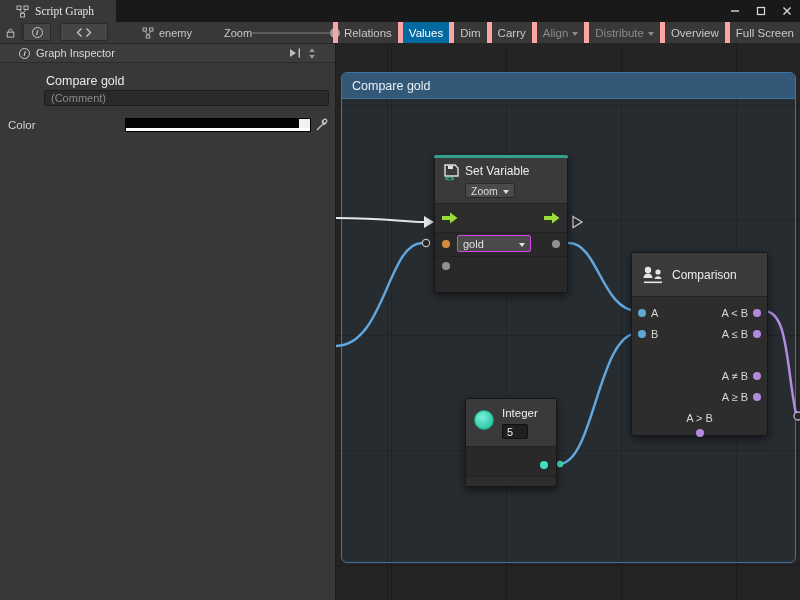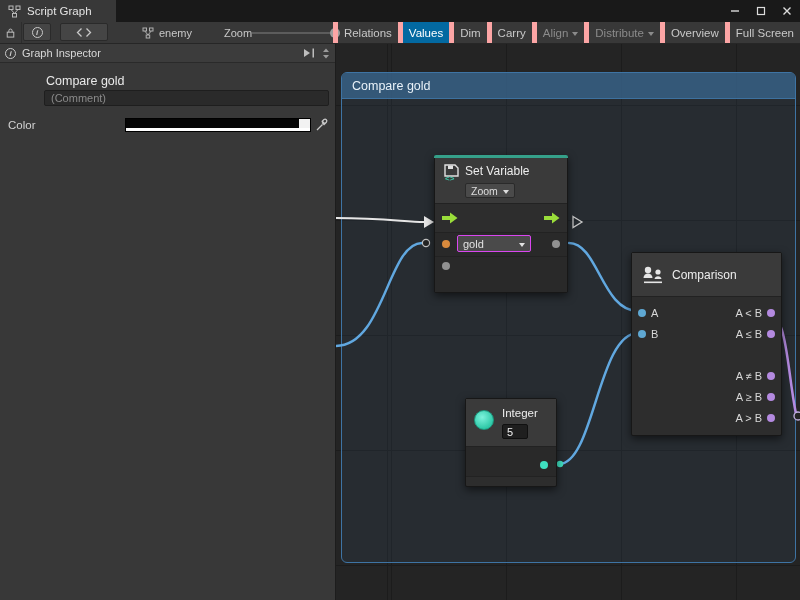--- a/index.html
+++ b/index.html
@@ -7,21 +7,21 @@
   body {
     font-family:"Liberation Sans", sans-serif;
     background:#383838; position:relative;
     -webkit-user-select:none; user-select:none;
     color:#cfcfcf;
   }
 
   
   .titlebar { position:absolute; top:0; left:0; right:0; height:22px; background:#191919; }
   .tab { position:absolute; left:0; top:0; height:22px; width:116px; background:#383838;
-         display:flex; align-items:center; gap:6px; padding:0 8px; }
+         display:flex; align-items:center; gap:6px; padding:0 16px;font-family:Liberation Serif, serif; }
   .tab-label { font-size:11.5px; color:#e4e4e4; white-space:nowrap; }
   .win-controls { position:absolute; right:6px; top:0; height:22px; display:flex; align-items:center; gap:12px; }
   .win-btn { width:14px; height:14px; display:flex; align-items:center; justify-content:center; }
 
   
   .toolbar { position:absolute; top:22px; left:0; right:0; height:22px; background:#383838;
              border-bottom:1px solid #262626; }
   .tb-abs { position:absolute; top:0; height:21px; display:flex; align-items:center; }
   .tb-btn { padding:0 6px; font-size:11px; color:#c8c8c8; height:21px; display:flex; align-items:center; gap:4px; }
   .lock-btn { left:0; width:22px; justify-content:center; border-right:1px solid #2d2d2d; }
@@ -36,21 +36,21 @@
   .tb-right { position:absolute; right:0; top:0; height:21px; display:flex; align-items:stretch; }
   .tb-right .tb-btn { border-left:5px solid #fca5a5; font-size:11.5px; white-space:nowrap; }
   .tb-btn.active { background:#0369a1; color:#ffffff; }
   .tb-btn.dim-btn { color:#8b8b8b; }
   .caret { width:0; height:0; border-left:3.5px solid transparent; border-right:3.5px solid transparent;
            border-top:4px solid currentColor; display:inline-block; margin-top:2px; }
 
   
   .inspector { position:absolute; left:0; top:44px; width:335px; bottom:0; background:#383838; }
   .insp-header { position:absolute; left:0; top:0; width:100%; height:19px; background:#3c3c3c;
-                 border-bottom:1px solid #2a2a2a; display:flex; align-items:center; padding:0 5px; gap:6px; }
+                 border-bottom:1px solid #2a2a2a; display:flex; align-items:center; padding:0 19px; gap:6px; }
   .insp-title { font-size:11px; color:#d8d8d8; flex:1; }
   .circle-i { width:11px; height:11px; border-radius:50%; border:1px solid #c9c9c9; color:#c9c9c9;
               font-size:8px; line-height:9px; text-align:center; font-style:italic; font-weight:bold; flex:none; }
   .circle-i::after { content:"i"; }
   .insp-body { position:absolute; top:19px; left:0; right:0; bottom:0; }
   .graph-title { position:absolute; left:46px; top:11px; font-size:12.5px; color:#eaeaea; }
   .comment-input { position:absolute; left:44px; top:27px; width:285px; height:16px;
                    background:#2a2a2a; border:1px solid #1e1e1e; border-radius:2px;
                    color:#cfcfcf; font-size:11px; padding:0 6px; font-family:"Liberation Sans",sans-serif; }
   .comment-input::placeholder { color:#8a8a8a; }
@@ -99,21 +99,21 @@
   .sv-flow-in { position:absolute; left:7px; top:56px; }
   .sv-flow-out { position:absolute; right:7px; top:56px; }
   .sv-port-name { left:7px; top:84px; }
   .sv-dropdown { position:absolute; left:22px; top:79px; width:74px; height:17px; background:#4a4a4a;
                  border:1px solid #d946ef; border-radius:2px; font-size:11px; color:#e2e2e2;
                  display:flex; align-items:center; justify-content:space-between; padding:0 5px; }
   .sv-port-out { right:7px; top:84px; }
   .sv-port-val { left:7px; top:106px; }
 
   
-  .node-cmp { left:295px; top:208px; width:151px; height:184px; }
+  .node-cmp { left:295px; top:208px; width:137px; height:184px; }
   .cmp-headbg { top:0; height:44px; }
   .cmp-title { left:40px; top:15px; }
   .cmp-icon { position:absolute; left:9px; top:10px; }
   .cmp-row { position:absolute; left:0; right:0; height:21px; display:flex; align-items:center; padding:0 6px; gap:5px; }
   .cmp-row .lbl { font-size:11px; color:#d8d8d8; }
   .cmp-row .spacer { flex:1; }
   .cmp-row .port { position:static; flex:none; }
 
   
   .node-int { left:129px; top:354px; width:92px; height:89px; }
@@ -327,21 +327,21 @@
     <div class="cmp-row" style="top:112px;padding-left:33px;">
       <span class="spacer"></span>
       <span class="lbl">A ≠ B</span>
       <span class="port purple"></span>
     </div>
     <div class="cmp-row" style="top:133px;">
       <span class="spacer"></span>
       <span class="lbl">A ≥ B</span>
       <span class="port purple"></span>
     </div>
-    <div class="cmp-row" style="top:154px;">
+    <div class="cmp-row" style="top:154px;flex-direction:column;">
       <span class="spacer"></span>
       <span class="lbl">A &gt; B</span>
       <span class="port purple"></span>
     </div>
   </div>
 
   <div class="node node-int">
     <div class="node-header-bg int-headbg"></div>
     <div class="int-icon"></div>
     <div class="node-title int-title">Integer</div>

